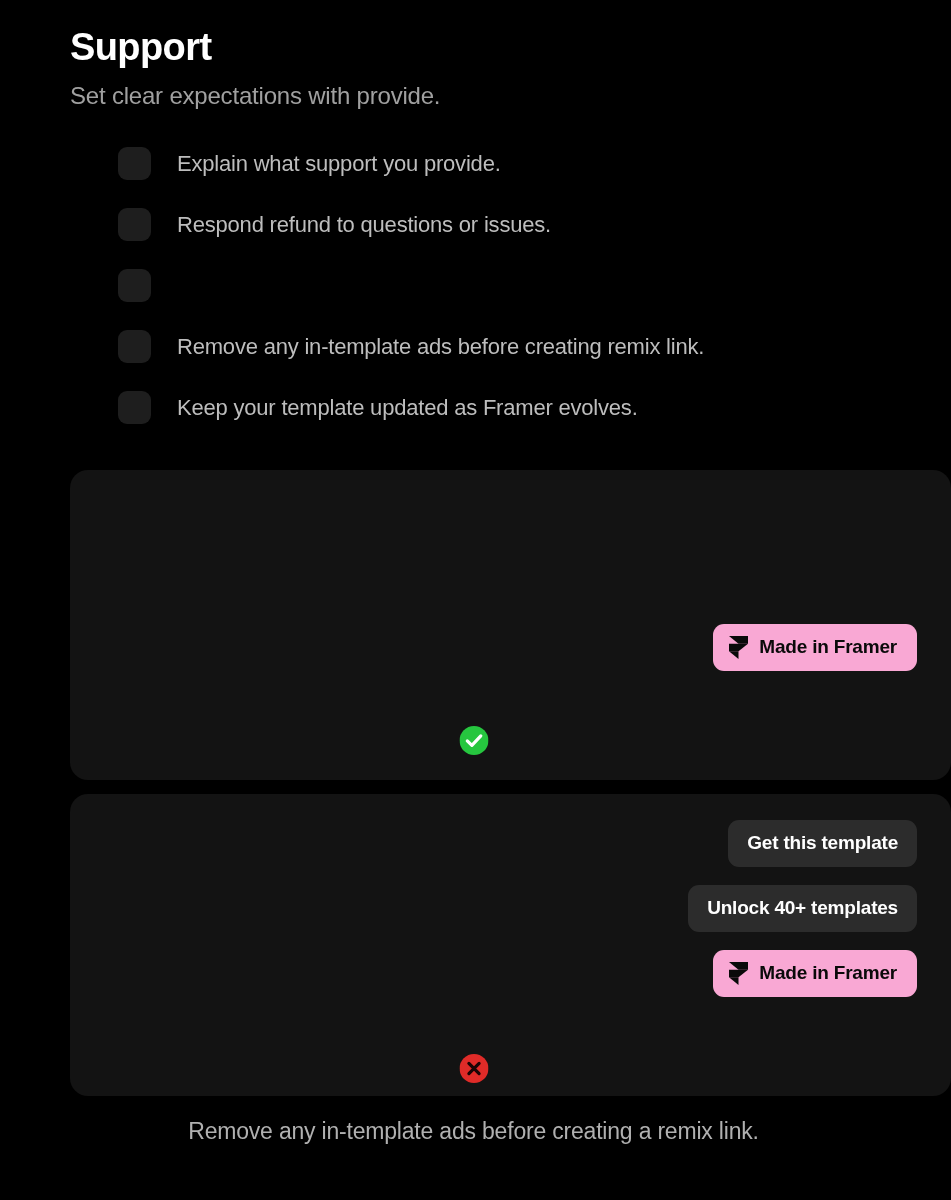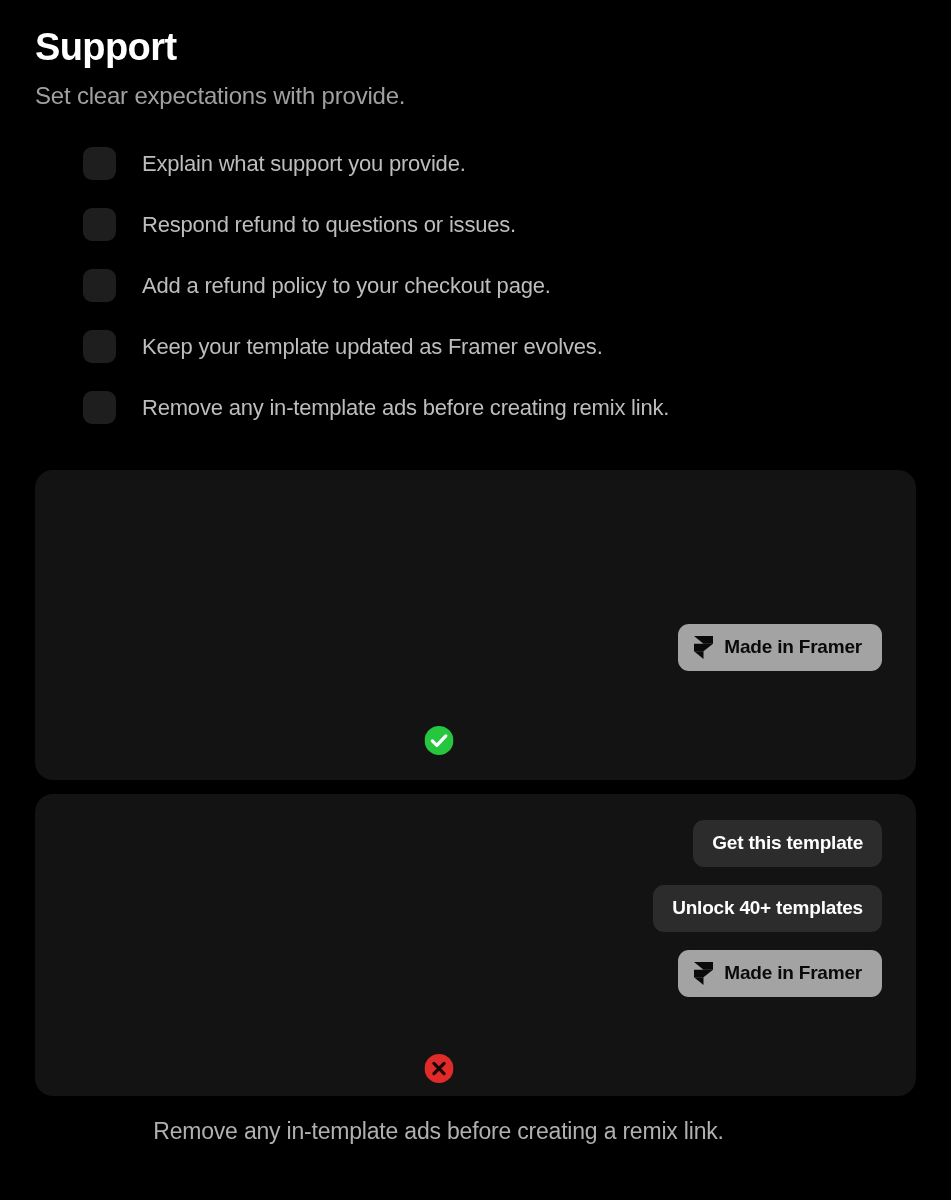--- a/index.html
+++ b/index.html
@@ -10,20 +10,21 @@
     font-family: "Liberation Sans", sans-serif;
     -webkit-font-smoothing: antialiased;
     overflow: hidden;
   }
   .page {
     position: relative;
     width: 877px;
     height: 1200px;
     background: #000000;
     padding: 0 35px;
+    margin-left: 35px;
   }
 
   
   .header { padding-top: 26px; }
   .page-title {
     font-size: 38px;
     font-weight: bold;
     color: #ffffff;
     letter-spacing: -0.6px;
     line-height: 1.15;
@@ -91,21 +92,21 @@
     font-size: 19px;
     font-weight: bold;
     letter-spacing: -0.2px;
     white-space: nowrap;
   }
   .pill-dark {
     background: #2c2c2c;
     color: #ffffff;
   }
   .pill-white {
-    background: #a3a3a3;
+    background: #f9a8d4;
     color: #0a0a0a;
     padding: 0 20px 0 16px;
   }
   .framer-logo {
     width: 19px;
     height: 23px;
     margin-right: 11px;
     flex: 0 0 19px;
     display: block;
   }
@@ -148,31 +149,30 @@
       <div class="check-label">Explain what support you provide.</div>
     </div>
 
     <div class="check-row">
       <div class="checkbox"></div>
       <div class="check-label">Respond refund to questions or issues.</div>
     </div>
 
     <div class="check-row">
       <div class="checkbox"></div>
-      <div class="check-label">Add a refund policy to your checkout page.</div>
+    </div>
+
+    <div class="check-row">
+      <div class="checkbox"></div>
+      <div class="check-label">Remove any in-template ads before creating remix link.</div>
     </div>
 
     <div class="check-row">
       <div class="checkbox"></div>
       <div class="check-label">Keep your template updated as Framer evolves.</div>
-    </div>
-
-    <div class="check-row">
-      <div class="checkbox"></div>
-      <div class="check-label">Remove any in-template ads before creating remix link.</div>
     </div>
 
   </div>
 
   <div class="card card-good">
     <div class="badge-stack stack-good">
       <div class="pill pill-white">
         <svg class="framer-logo" viewBox="0 0 19 23" aria-hidden="true">
           <path d="M0 0 H19 V7.667 H9.5 L0 0 Z" fill="#0a0a0a"></path>
           <path d="M0 7.667 H19 L9.5 15.333 H0 Z" fill="#0a0a0a"></path>

